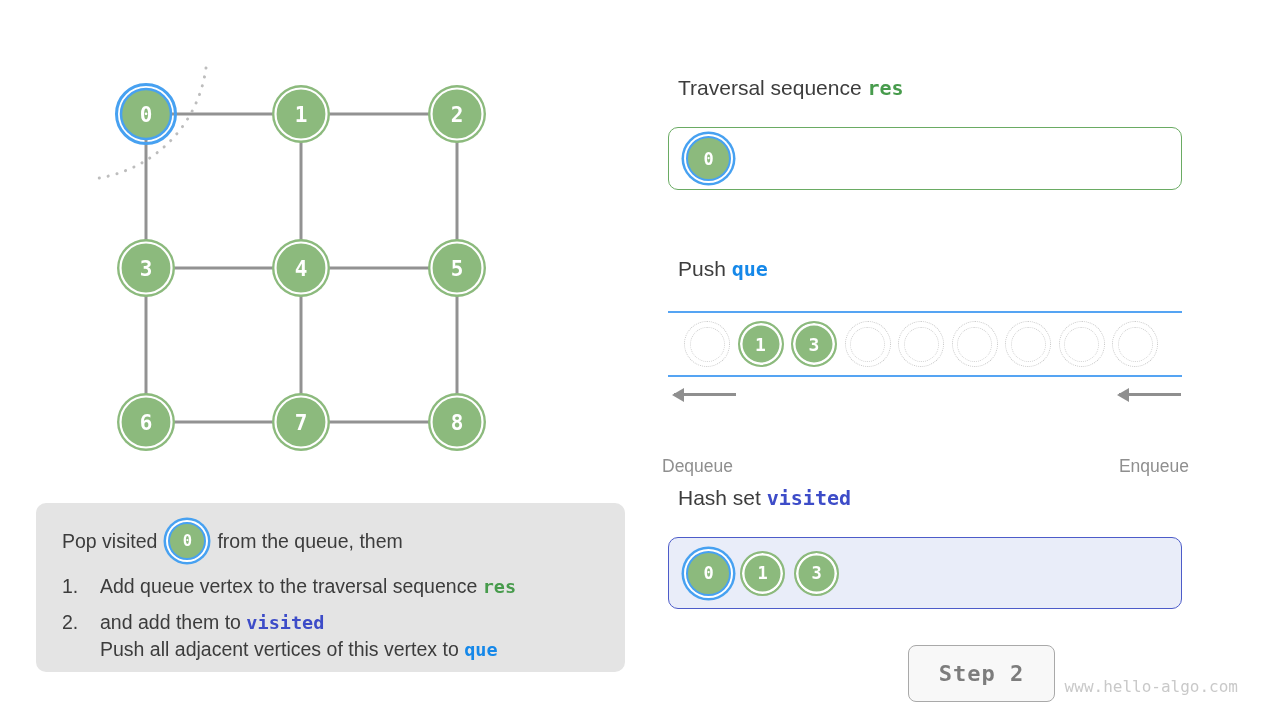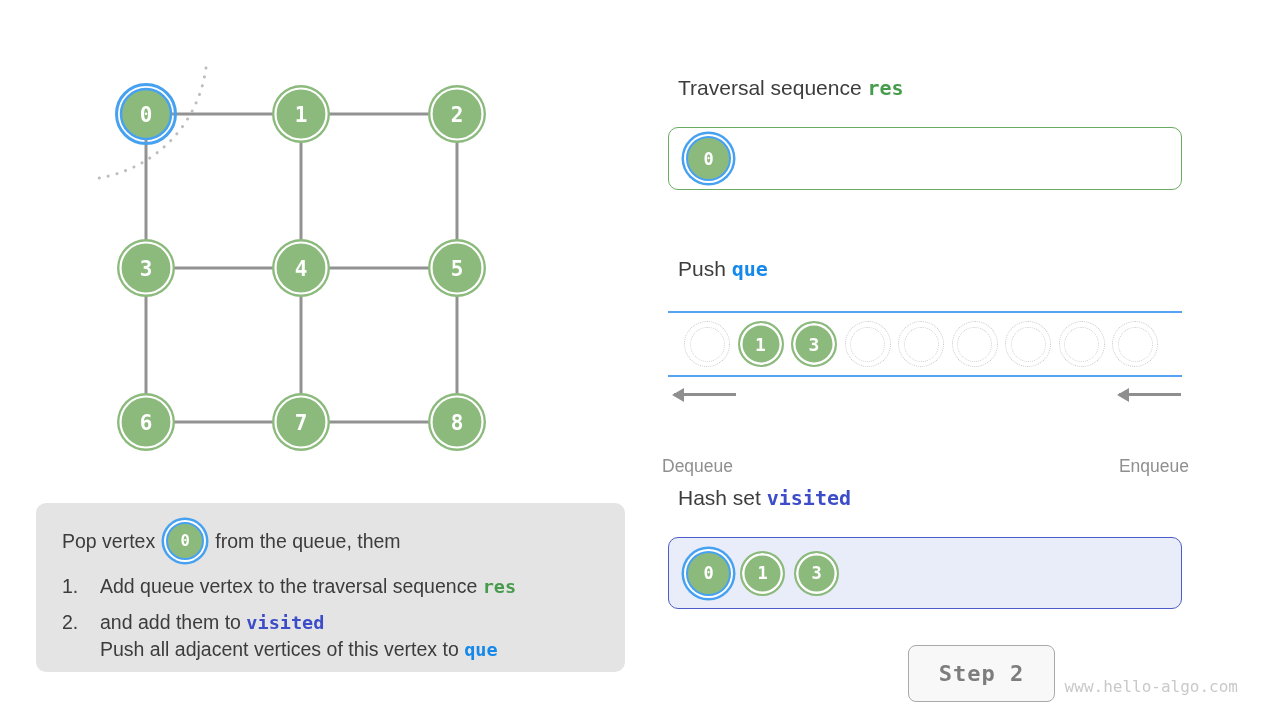--- a/index.html
+++ b/index.html
@@ -153,21 +153,21 @@
       </g>
       <g>
         <circle cx="457" cy="422" r="29" fill="#8cba7d"></circle>
         <circle cx="457" cy="422" r="25.5" fill="none" stroke="#ffffff" stroke-width="2.2"></circle>
         <text x="457" y="429.5" text-anchor="middle" fill="#ffffff" font-family="&quot;DejaVu Sans Mono&quot;, monospace" font-size="21" font-weight="bold">8</text>
       </g>
     </svg>
 
   <div class="explain">
     <div class="intro">
-      <span>Pop vertex</span>
+      <span>Pop visited</span>
       <div class="chip sz-i hl">0</div>
       <span>from the queue, them</span>
     </div>
     <div class="steps">
         <div class="step-row">
           <span class="step-num">1.</span>
           <div class="step-body">
             <div><span>Add queue vertex to the traversal sequence </span><code class="seg" style="color: rgb(71, 155, 76);">res</code></div>
           </div>
         </div>

